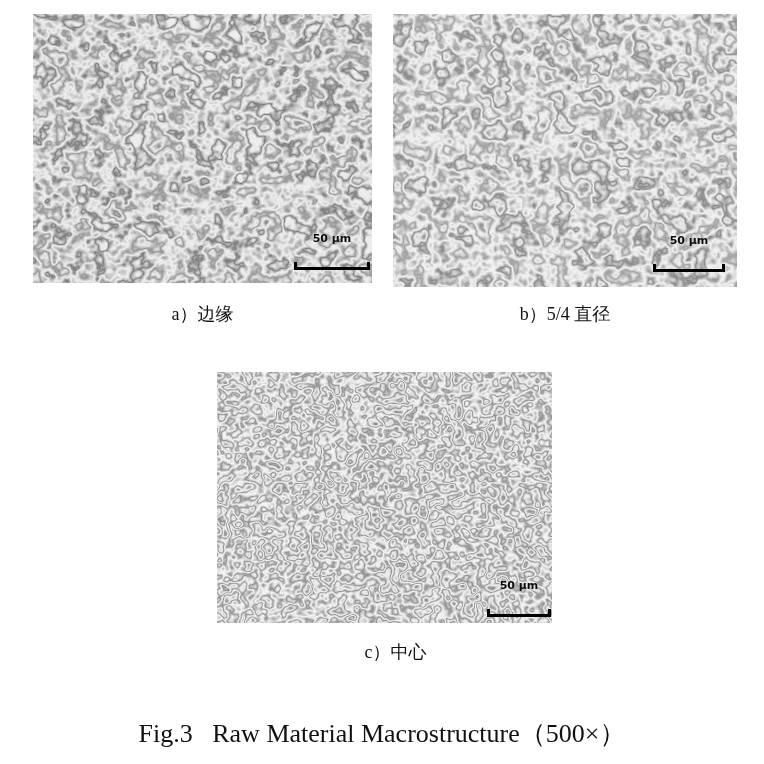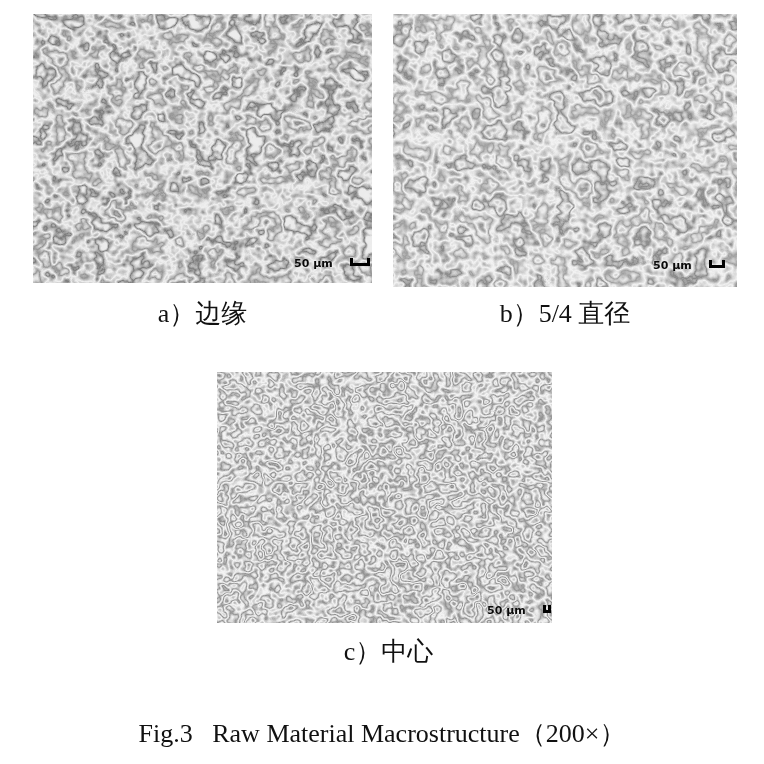--- a/index.html
+++ b/index.html
@@ -24,21 +24,22 @@
     background: #cfcfcf;
   }
   .micrograph svg { display: block; }
   .panel-a { left: 33px;  top: 14px;  width: 339px; height: 269px; }
   .panel-b { left: 393px; top: 14px;  width: 344px; height: 273px; }
   .panel-c { left: 217px; top: 372px; width: 335px; height: 251px; }
 
   .scalebar {
     position: absolute;
     display: flex;
-    flex-direction: row;
+    flex-direction: column;
+    align-items: center;
     z-index: 2;
     gap: 17px;
   }
   .scalebar-a { right: 2px;  bottom: 13px; width: 76px; }
   .scalebar-b { right: 12px; bottom: 15px; width: 72px; }
   .scalebar-c { right: 1px;  bottom: 6px;  width: 64px; }
   .scalebar-text {
     font-family: "DejaVu Sans", sans-serif;
     font-size: 11px;
     font-weight: bold;
@@ -53,27 +54,27 @@
     height: 8px;
     box-sizing: border-box;
     border-left: 3px solid #000000;
     border-right: 3px solid #000000;
     border-bottom: 3px solid #000000;
   }
 
   .panel-label {
     position: absolute;
     text-align: center;
-    font-size: 26px;
+    font-size: 18px;
     line-height: 36px;
     white-space: pre;
   }
   .label-a { left: 33px;  top: 296px; width: 339px; }
   .label-b { left: 393px; top: 296px; width: 344px; }
-  .label-c { left: 221px; top: 634px; width: 335px; }
+  .label-c { left: 228px; top: 634px; width: 335px; }
 
   .caption {
     position: absolute;
     left: 0;
     width: 764px;
     text-align: center;
     white-space: pre;
   }
   .caption-zh {
     top: 672px;
@@ -156,15 +157,15 @@
     <div class="scalebar scalebar-c">
       <span class="scalebar-text">50 µm</span>
       <span class="scalebar-line"></span>
     </div>
   </figure>
 
   <div class="panel-label label-a">a）边缘</div>
   <div class="panel-label label-b">b）5/4 直径</div>
   <div class="panel-label label-c">c）中心</div>
 
-  <div class="caption caption-en">Fig.3   Raw Material Macrostructure（200×）</div>
+  <div class="caption caption-en">Fig.3   Raw Material Macrostructure（500×）</div>
 
 </div>
 
 </body></html>

